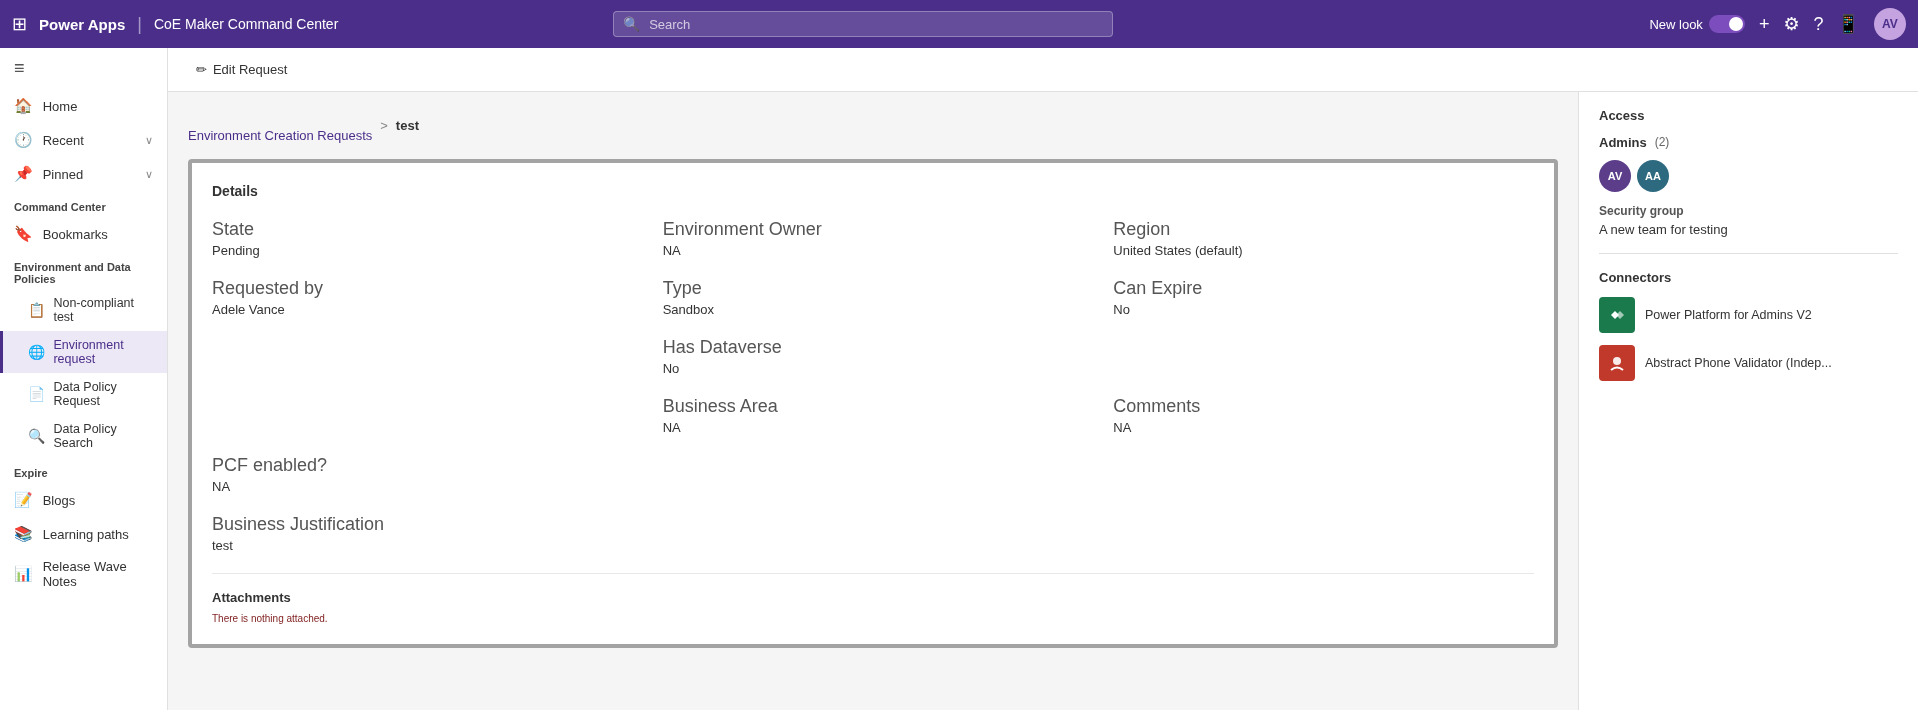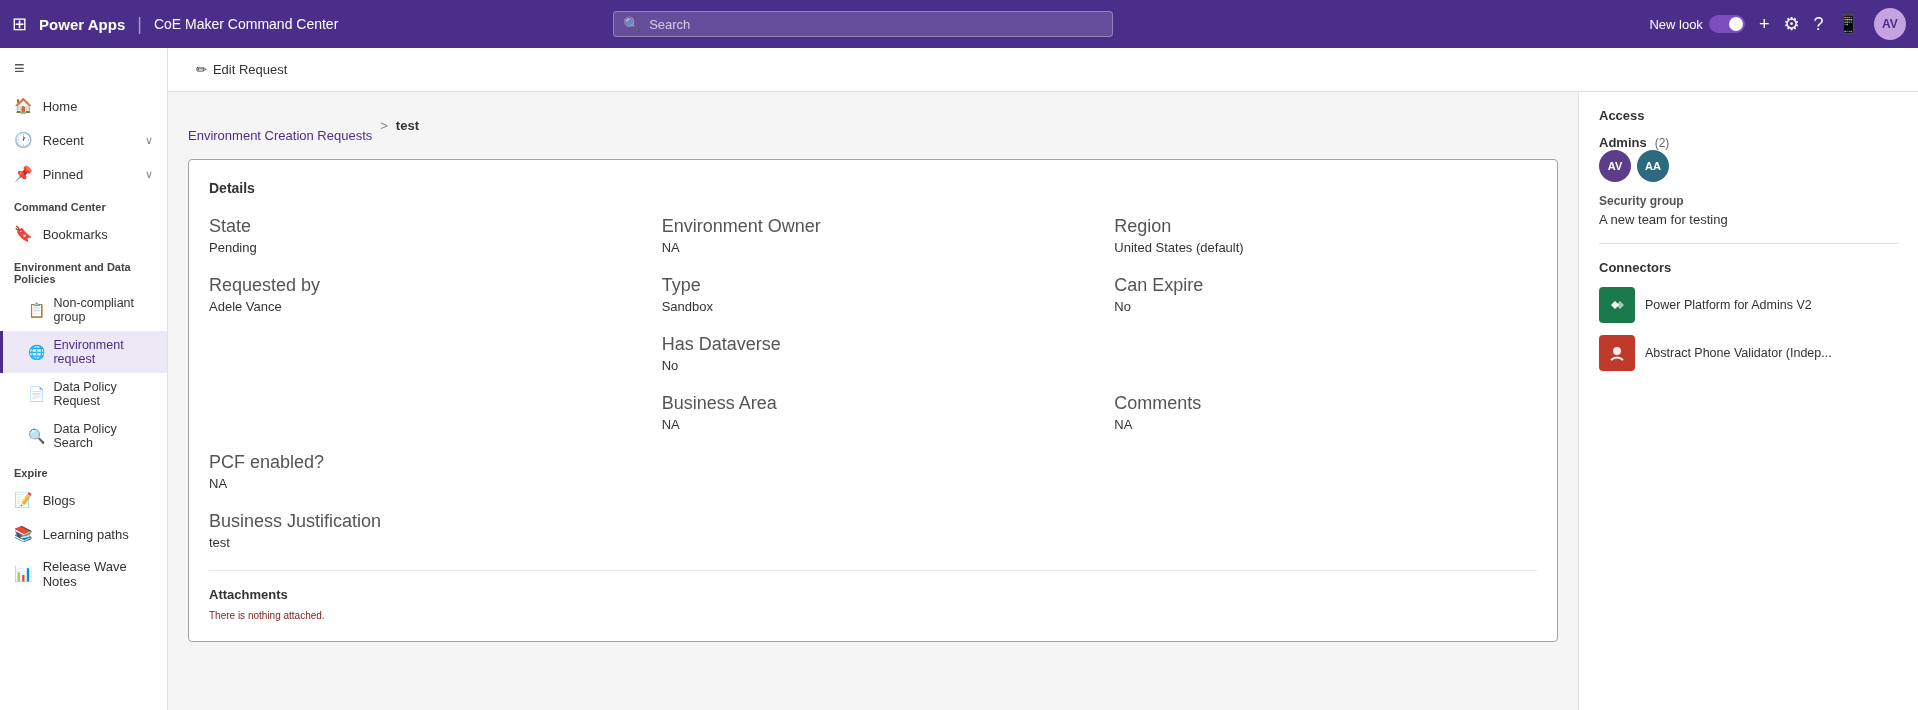--- a/index.html
+++ b/index.html
@@ -157,21 +157,21 @@
       gap: 8px;
       margin-bottom: 16px;
       font-size: 13px;
     }
     .breadcrumb-link { color: #4b2e8a; cursor: pointer; margin-top: 20px; }
     .breadcrumb-sep { color: #888; }
     .breadcrumb-current { color: #333; font-weight: 600; }
 
     .details-panel {
       background: white;
-      border: 1px solid #a3a3a3;
+      border: 4px solid #a3a3a3;
       border-radius: 4px;
       padding: 20px;
     }
     .details-title {
       font-size: 14px;
       font-weight: 600;
       color: #333;
       margin-bottom: 20px;
     }
     .details-grid {
@@ -197,21 +197,21 @@
       width: 340px;
       background: white;
       border-left: 1px solid #e0e0e0;
       overflow-y: auto;
       padding: 16px 20px;
       flex-shrink: 0;
     }
     .right-section-title { font-size: 13px; font-weight: 600; color: #333; margin-bottom: 12px; }
     .right-divider { border: none; border-top: 1px solid #e0e0e0; margin: 16px 0; }
 
-    .admins-header { display: flex; align-items: center; gap: 8px; }
+    .admins-header { display: flex; gap: 8px; margin-bottom: 10px; }
     .admins-label { font-size: 13px; font-weight: 600; color: #333; }
     .admins-count { font-size: 12px; color: #666; }
     .avatars-row { display: flex; gap: 6px; margin-bottom: 12px; }
     .avatar-circle {
       width: 32px; height: 32px; border-radius: 50%;
       display: flex; align-items: center; justify-content: center;
       font-size: 11px; font-weight: 700; color: white; cursor: pointer;
     }
     .avatar-av { background: #5c3d8a; }
     .avatar-aa { background: #2d6a7f; }
@@ -295,21 +295,21 @@
 
     <div class="sidebar-nav-item">
       <span class="icon">🔖</span>
       <span>Bookmarks</span>
     </div>
 
     <div class="sidebar-section-label">Environment and Data Policies</div>
 
     <div class="sidebar-sub-item">
       <span class="icon">📋</span>
-      <span>Non-compliant group</span>
+      <span>Non-compliant test</span>
     </div>
 
     <div class="sidebar-sub-item active">
       <span class="icon">🌐</span>
       <span>Environment request</span>
     </div>
 
     <div class="sidebar-sub-item">
       <span class="icon">📄</span>
       <span>Data Policy Request</span>

